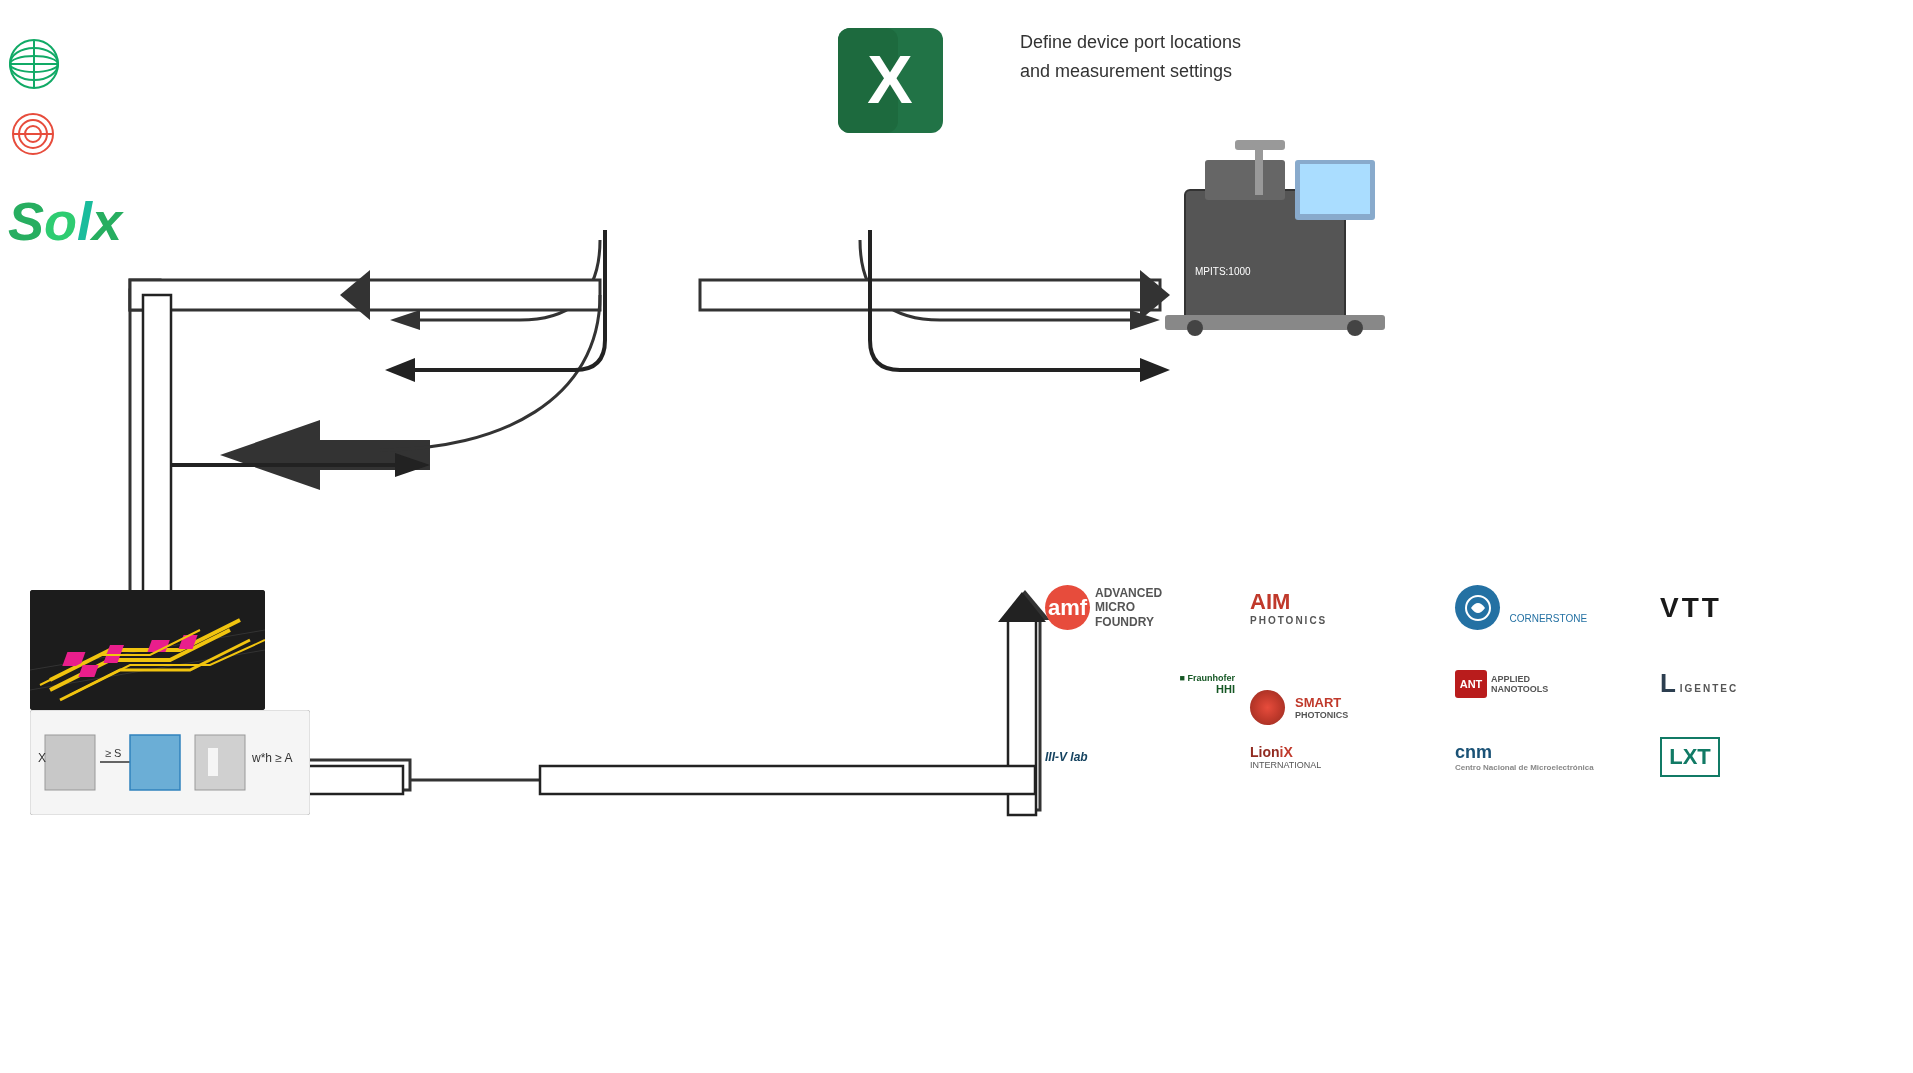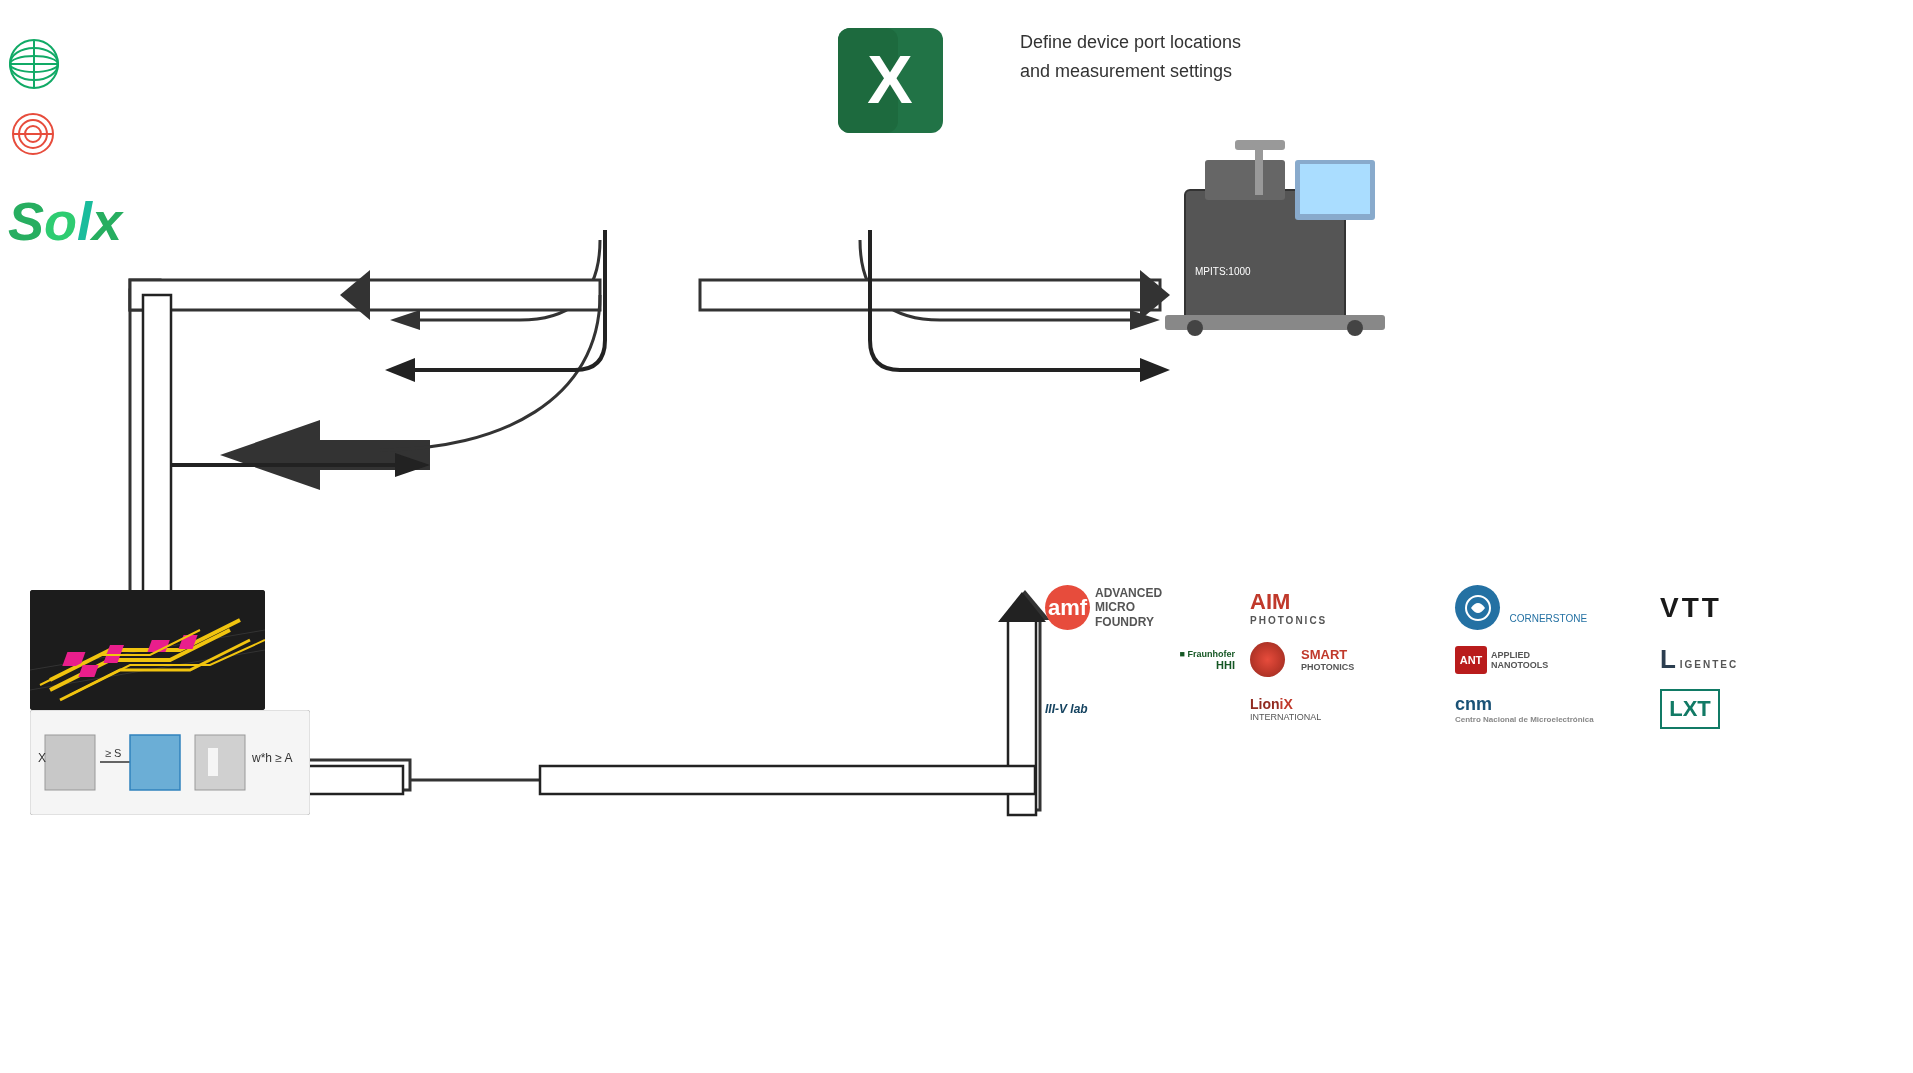--- a/index.html
+++ b/index.html
@@ -269,21 +269,21 @@
     </div>
     <div style="width:190px;font-size:28px;font-weight:900;color:#1a1a1a;letter-spacing:3px;">VTT</div>
   </div>
 
   <div style="display:flex;gap:15px;margin-bottom:12px;align-items:center;">
     <div style="width:190px;font-size:11px;color:#155724;font-weight:bold;text-align:right;">
       <div style="font-size:9px;font-weight:bold;color:#155724;">■ Fraunhofer</div>
       <div style="font-size:11px;color:#155724;">HHI</div>
     </div>
     <div style="width:190px;font-size:11px;color:#c0392b;font-weight:bold;">
-      <div style="display:flex;align-items:center;gap:16px;">
+      <div style="display:flex;align-items:center;gap:10px;margin-top:48px;">
         <div style="width:35px;height:35px;background:radial-gradient(circle,#e74c3c,#c0392b,#922b21);border-radius:50%;"></div>
         <div>
           <div style="font-weight:900;font-size:13px;color:#c0392b;">SMART</div>
           <div style="font-size:9px;color:#555;">PHOTONICS</div>
         </div>
       </div>
     </div>
     <div style="width:190px;font-size:11px;color:#8e44ad;font-weight:bold;display:flex;align-items:center;gap:4px;">
       <div style="width:32px;height:28px;background:#b91c1c;display:flex;align-items:center;justify-content:center;color:white;font-size:11px;font-weight:900;border-radius:3px;">ANT</div>
       <div style="font-size:9px;color:#555;">APPLIED<br>NANOTOOLS</div>

